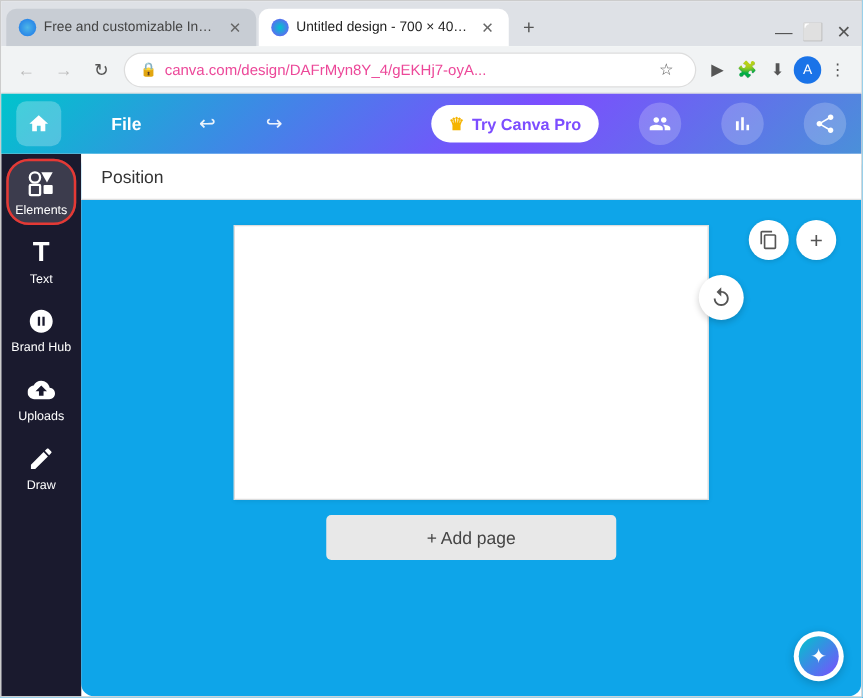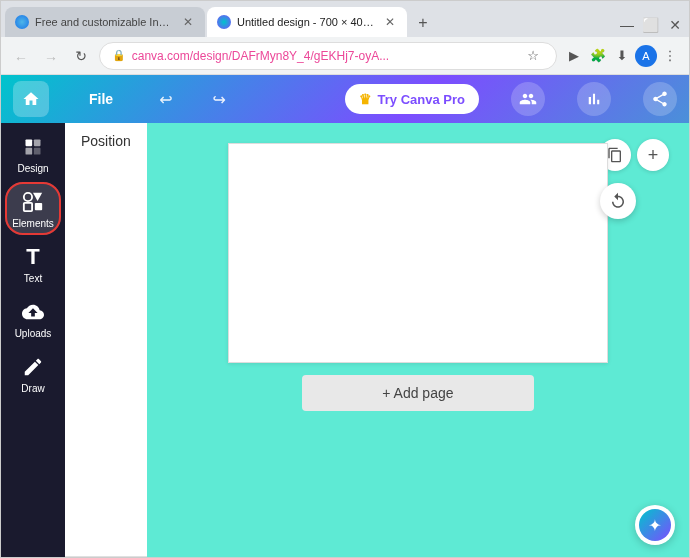--- a/index.html
+++ b/index.html
@@ -47,21 +47,21 @@
     .main-layout { display: flex; flex: 1; overflow: hidden; height: calc(558px - 36px - 38px - 48px); }
 
     
     .sidebar { width: 64px; background: #1a1a2e; display: flex; flex-direction: column; align-items: center; padding-top: 4px; gap: 2px; flex-shrink: 0; }
     .sidebar-item { width: 56px; display: flex; flex-direction: column; align-items: center; padding: 8px 4px 6px; border-radius: 8px; cursor: pointer; gap: 4px; }
     .sidebar-item.active { background: rgba(255,255,255,0.15); outline: 2px solid #e53935; outline-offset: -2px; border-radius: 18px; }
     .sidebar-icon { color: white; font-size: 18px; display: flex; align-items: center; justify-content: center; width: 24px; height: 24px; }
     .sidebar-label { color: white; font-size: 10px; text-align: center; white-space: nowrap; }
 
     
-    .content-area { flex: 1; background: #5eead4; display: flex; position: relative; }
+    .content-area { flex: 1; background: #0ea5e9; display: flex; flex-direction: column; position: relative; border-radius: 10px; }
     .position-header { background: white; padding: 10px 16px; font-size: 14px; font-weight: 500; color: #333; border-bottom: 1px solid #e0e0e0; }
     .canvas-area { flex: 1; display: flex; flex-direction: column; align-items: center; padding: 20px; position: relative; }
 
     
     .canvas-toolbar { position: absolute; top: 16px; right: 20px; display: flex; gap: 6px; }
     .canvas-tool-btn { width: 32px; height: 32px; background: white; border-radius: 50%; display: flex; align-items: center; justify-content: center; cursor: pointer; color: #555; font-size: 14px; box-shadow: 0 1px 4px rgba(0,0,0,0.15); }
 
     
     .rotate-btn { position: absolute; right: -16px; top: 30%; width: 36px; height: 36px; background: white; border-radius: 50%; display: flex; align-items: center; justify-content: center; cursor: pointer; box-shadow: 0 2px 6px rgba(0,0,0,0.2); color: #555; font-size: 16px; }
 
@@ -148,49 +148,46 @@
       <svg width="18" height="18" viewBox="0 0 24 24" fill="white">
           <path d="M18 16.08c-.76 0-1.44.3-1.96.77L8.91 12.7c.05-.23.09-.46.09-.7s-.04-.47-.09-.7l7.05-4.11c.54.5 1.25.81 2.04.81 1.66 0 3-1.34 3-3s-1.34-3-3-3-3 1.34-3 3c0 .24.04.47.09.7L8.04 9.81C7.5 9.31 6.79 9 6 9c-1.66 0-3 1.34-3 3s1.34 3 3 3c.79 0 1.5-.31 2.04-.81l7.12 4.16c-.05.21-.08.43-.08.65 0 1.61 1.31 2.92 2.92 2.92 1.61 0 2.92-1.31 2.92-2.92s-1.31-2.92-2.92-2.92z"></path>
         </svg>
     </div>
   </div>
 
   <div class="main-layout">
 
     <div class="sidebar">
 
-      <div class="sidebar-item">
-        <div class="sidebar-icon">
-          <svg width="20" height="20" viewBox="0 0 24 24" fill="white">
-              <rect x="3" y="3" width="8" height="8" rx="1" fill="white"></rect>
-              <rect x="13" y="3" width="8" height="8" rx="1" fill="white" opacity="0.6"></rect>
-              <rect x="3" y="13" width="8" height="8" rx="1" fill="white" opacity="0.6"></rect>
-              <rect x="13" y="13" width="8" height="8" rx="1" fill="white" opacity="0.3"></rect>
-            </svg>
-        </div>
-        <span class="sidebar-label">Design</span>
-      </div>
 
       <div class="sidebar-item active">
         <div class="sidebar-icon">
           <svg width="22" height="22" viewBox="0 0 24 24">
             <rect x="2" y="13" width="9" height="9" rx="1" fill="none" stroke="white" stroke-width="2"></rect>
             <polygon points="12,2 22,2 17,11" fill="white"></polygon>
             <circle cx="6.5" cy="6.5" r="4.5" fill="none" stroke="white" stroke-width="2"></circle>
             <rect x="14" y="13" width="8" height="8" rx="1" fill="white"></rect>
           </svg>
         </div>
         <span class="sidebar-label">Elements</span>
       </div>
 
       <div class="sidebar-item">
         <div class="sidebar-icon" style="font-size:22px;font-weight:700;color:white;">T</div>
         <span class="sidebar-label">Text</span>
       </div>
 
+      <div class="sidebar-item">
+        <div class="sidebar-icon">
+          <svg width="22" height="22" viewBox="0 0 24 24" fill="white">
+            <path d="M12 2C6.48 2 2 6.48 2 12s4.48 10 10 10 10-4.48 10-10S17.52 2 12 2zm-1 14H9V8h2v8zm4 0h-2V8h2v8z"></path>
+          </svg>
+        </div>
+        <span class="sidebar-label">Brand Hub</span>
+      </div>
 
       <div class="sidebar-item">
         <div class="sidebar-icon">
           <svg width="22" height="22" viewBox="0 0 24 24" fill="white">
             <path d="M19.35 10.04C18.67 6.59 15.64 4 12 4 9.11 4 6.6 5.64 5.35 8.04 2.34 8.36 0 10.91 0 14c0 3.31 2.69 6 6 6h13c2.76 0 5-2.24 5-5 0-2.64-2.05-4.78-4.65-4.96zM14 13v4h-4v-4H7l5-5 5 5h-3z"></path>
           </svg>
         </div>
         <span class="sidebar-label">Uploads</span>
       </div>
 

